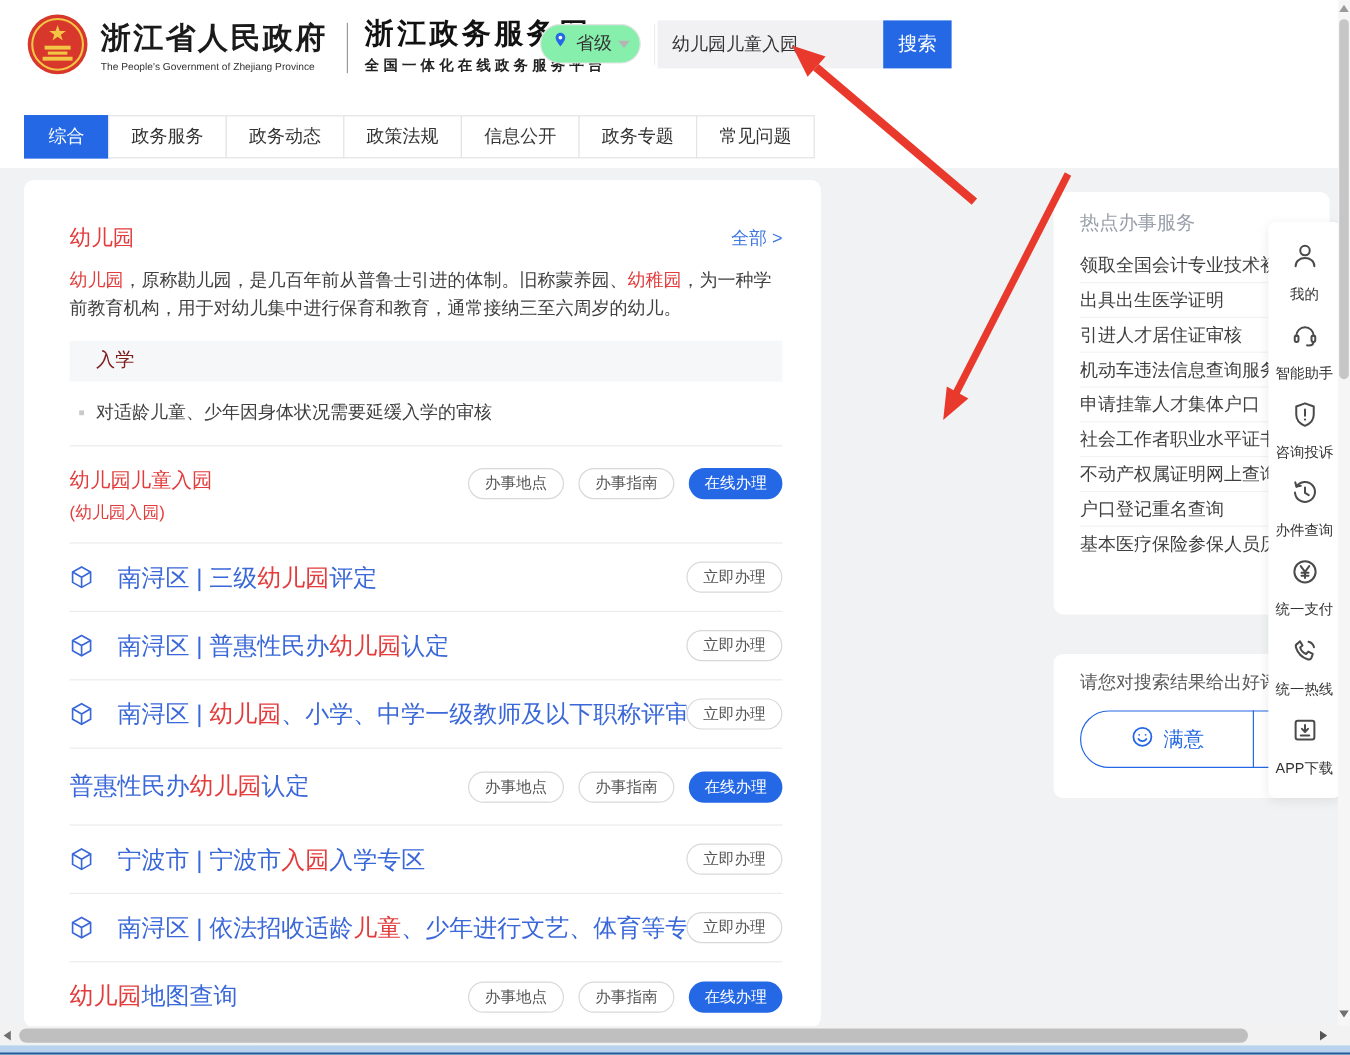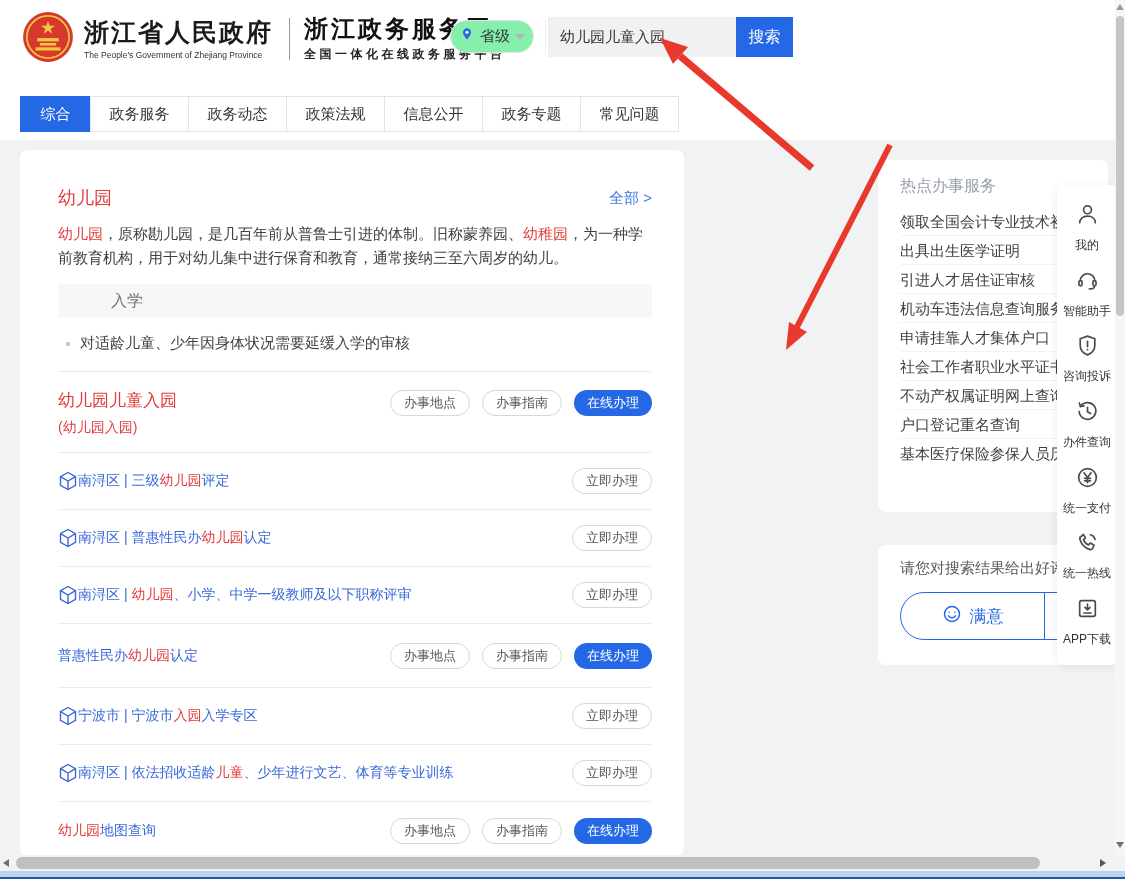--- a/index.html
+++ b/index.html
@@ -34,33 +34,33 @@
 
   
   .main-card { position:absolute; left:20px; top:150px; width:664px; height:706px; background:#fff; border-radius:8px; padding:0 32px 0 38px; overflow:hidden; z-index:10; }
   .kn-head { margin-top:36px; display:flex; justify-content:space-between; align-items:center; }
   .kn-title { font-size:18px; color:#e23c3c; font-weight:400; }
   .all-link { font-size:15px; color:#3e78e0; cursor:pointer;text-align:center; }
   .kn-desc { margin-top:12px; font-size:15px; line-height:24px; color:#404040; }
   .red-seg { color:#e23c3c; }
   .blue-seg { color:#3a68d8; }
   .kn-category { margin-top:14px; height:34px; line-height:34px; background:#f6f7f9; padding-left:22px; }
-  .kn-category a { font-size:16px; color:#737373; cursor:pointer; text-decoration:none;margin-left:31px; }
+  .kn-category a { font-size:16px; color:#7f1d1d; cursor:pointer; text-decoration:none; }
   .kn-bullet { margin-top:16px; display:flex; align-items:center; font-size:15px; color:#404040; padding-left:8px; }
   .bullet-dot { width:4px; height:4px; background:#c9c9c9; margin-right:10px; display:inline-block; }
 
   .featured { margin-top:18px; border-top:1px solid #ececec; padding:17px 0 15px 0; border-bottom:1px solid #ececec; display:flex; justify-content:space-between; }
   .featured-title { font-size:17px; color:#e23c3c; cursor:pointer; }
   .featured-alias { font-size:14px; color:#e23c3c; margin-top:7px; }
   .btn-group { display:flex; gap:12px; align-items:flex-start; padding-top:1px; }
   .pill { height:26px; line-height:24px; padding:0 13px; border:1px solid #d8d8d8; border-radius:14px; background:#fff; font-size:13px; color:#555; cursor:pointer; font-family:"Liberation Sans", sans-serif; white-space:nowrap; }
   .pill.primary { background:#2468e5; border-color:#2468e5; color:#fff; line-height:26px; border:none; height:26px; }
 
   .result-row { height:57px; border-bottom:1px solid #ececec; display:flex; align-items:center; }
-  .row-title { font-size:14px; color:#3a68d8; display:flex; align-items:center; gap:0; cursor:pointer; flex:1; white-space:nowrap; overflow:hidden; }
+  .row-title { font-size:20px; color:#3a68d8; display:flex; align-items:center; gap:20px; cursor:pointer; flex:1; white-space:nowrap; overflow:hidden; }
   .cube-icon { width:20px; height:20px; flex:0 0 20px; }
   .row-actions { display:flex; gap:12px; }
 
   
   .hot-card { position:absolute; left:878px; top:160px; width:230px; height:352px; background:#fff; border-radius:8px; padding:16px 0 0 22px; z-index:10; overflow:hidden; }
   .hot-title { font-size:16px; color:#99a0aa; margin-bottom:10px; }
   .hot-item { height:29px; line-height:29px; font-size:15px; color:#3f3f3f; border-bottom:1px solid #f3f3f3; white-space:nowrap; overflow:hidden; cursor:pointer; width:220px; }
   .hot-item:last-child { border-bottom:none; }
 
   .feedback-card { position:absolute; left:878px; top:545px; width:230px; height:120px; background:#fff; border-radius:8px; padding:14px 0 0 22px; z-index:10; overflow:visible; }

